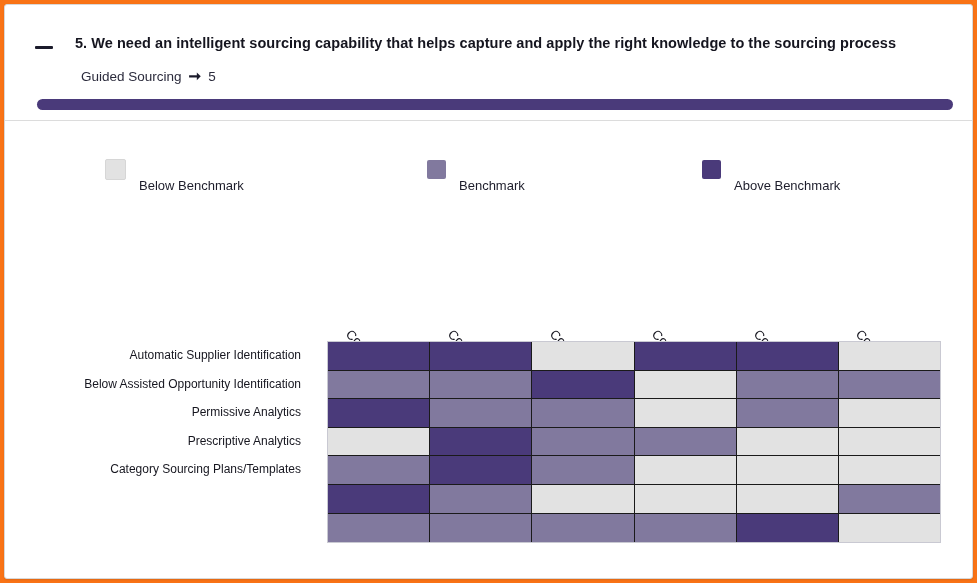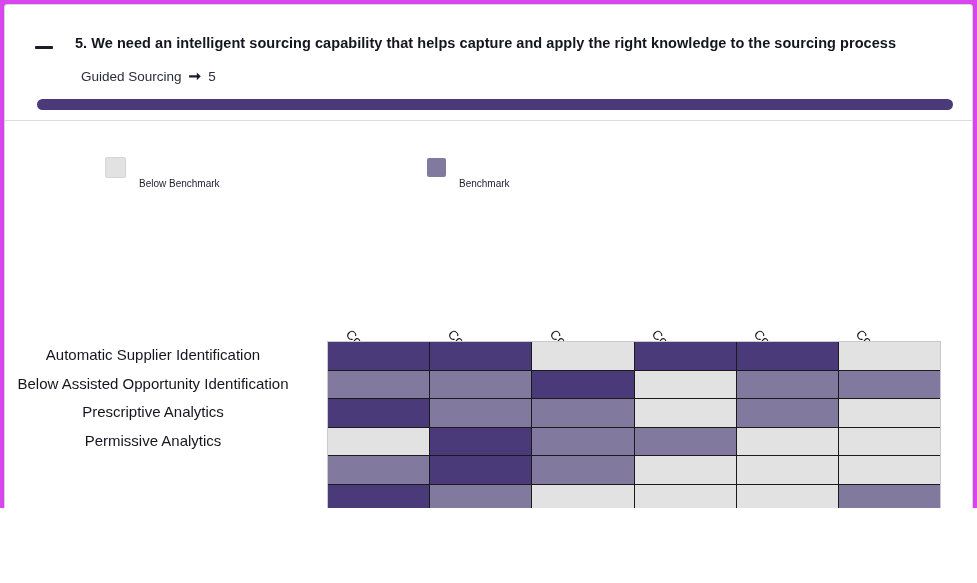--- a/index.html
+++ b/index.html
@@ -9,22 +9,22 @@
     background: #ffffff;
   }
   body {
     font-family: "Liberation Sans", sans-serif;
     -webkit-font-smoothing: antialiased;
   }
 
   #page {
     position: relative;
     width: 977px;
-    height: 508px;
-    background: #d946ef;
+    height: 583px;
+    background: #f97316;
     overflow: hidden;
     text-decoration: underline;
   }
 
   
   .card {
     position: absolute;
     left: 4px;
     top: 4px;
     width: 969px;
@@ -135,21 +135,21 @@
   .legend-item.i1 { left: 422px; }
   .legend-item.i2 { left: 697px; }
 
   .legend-swatch {
     width: 19px;
     height: 19px;
     border-radius: 2px;
     flex: 0 0 auto;
   }
   .legend-label {
-    font-size: 10px;
+    font-size: 13px;
     color: #1d1d2b;
     margin-top: 33px;
   }
 
   
   .chart {
     position: absolute;
     left: 0;
     top: 188px;
     width: 100%;
@@ -192,23 +192,23 @@
   
   .row-labels {
     position: absolute;
     left: 0;
     top: 148px;
     width: 310px;
   }
   .row-label {
     height: 28.6px;
     line-height: 28.6px;
-    text-align: center;
+    text-align: right;
     padding-right: 14px;
-    font-size: 15px;
+    font-size: 12px;
     color: #16161f;
     white-space: nowrap;
     box-sizing: border-box;
   }
 
   
   .grid {
     position: absolute;
     left: 322px;
     top: 148px;
@@ -261,20 +261,24 @@
 
     <div class="legend">
       <div class="legend-item i0">
         <span class="legend-swatch" style="background: rgb(226, 226, 226); border: 1px solid rgb(214, 214, 214);"></span>
         <span class="legend-label">Below Benchmark</span>
       </div>
       <div class="legend-item i1">
         <span class="legend-swatch" style="background: rgb(129, 121, 158);"></span>
         <span class="legend-label">Benchmark</span>
       </div>
+      <div class="legend-item i2">
+        <span class="legend-swatch" style="background: rgb(74, 58, 122);"></span>
+        <span class="legend-label">Above Benchmark</span>
+      </div>
     </div>
 
     <div class="chart">
 
       <div class="col-head-band" id="col-head-band">
           <div class="col-head" style="left: 0px; width: 102px;">
             <span class="col-head-text" style="left: 16.32px; bottom: 4px;">Company A</span>
           </div>
           <div class="col-head" style="left: 102px; width: 102px;">
             <span class="col-head-text" style="left: 16.32px; bottom: 4px;">Company B</span>
@@ -289,22 +293,23 @@
             <span class="col-head-text" style="left: 16.32px; bottom: 4px;">Company Y</span>
           </div>
           <div class="col-head" style="left: 510px; width: 102px;">
             <span class="col-head-text" style="left: 16.32px; bottom: 4px;">Company Z</span>
           </div>
         </div>
 
       <div class="row-labels" id="row-labels">
           <div class="row-label">Automatic Supplier Identification</div>
           <div class="row-label">Below Assisted Opportunity Identification</div>
+          <div class="row-label">Permissive Analytics</div>
           <div class="row-label">Prescriptive Analytics</div>
-          <div class="row-label">Permissive Analytics</div>
+          <div class="row-label">Category Sourcing Plans/Templates</div>
         </div>
 
       <div class="grid" id="heatmap-grid">
           <div class="grid-row">
             <div class="cell v-above" style="background: rgb(74, 58, 122);"></div>
             <div class="cell v-above" style="background: rgb(74, 58, 122);"></div>
             <div class="cell v-below" style="background: rgb(226, 226, 226);"></div>
             <div class="cell v-above" style="background: rgb(74, 58, 122);"></div>
             <div class="cell v-above" style="background: rgb(74, 58, 122);"></div>
             <div class="cell v-below" style="background: rgb(226, 226, 226);"></div>

